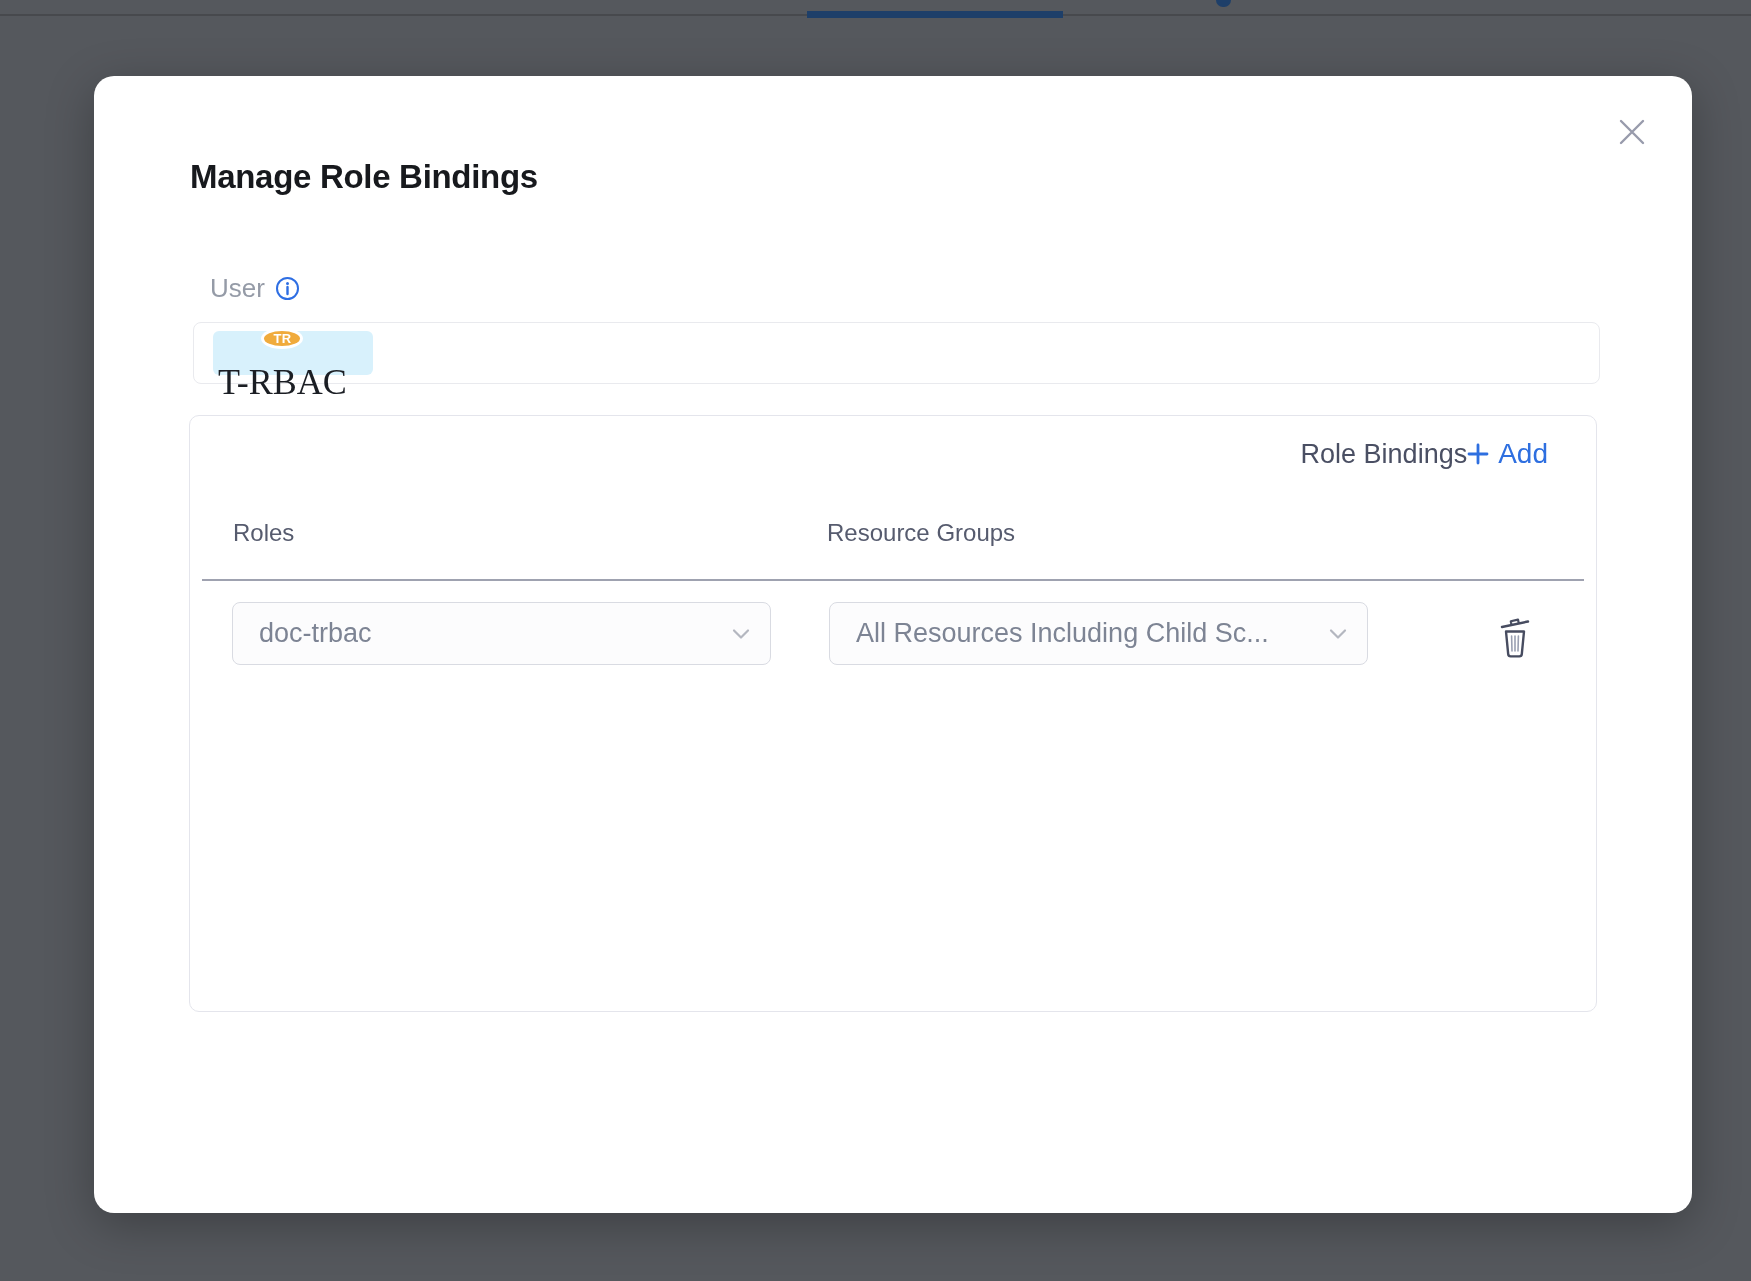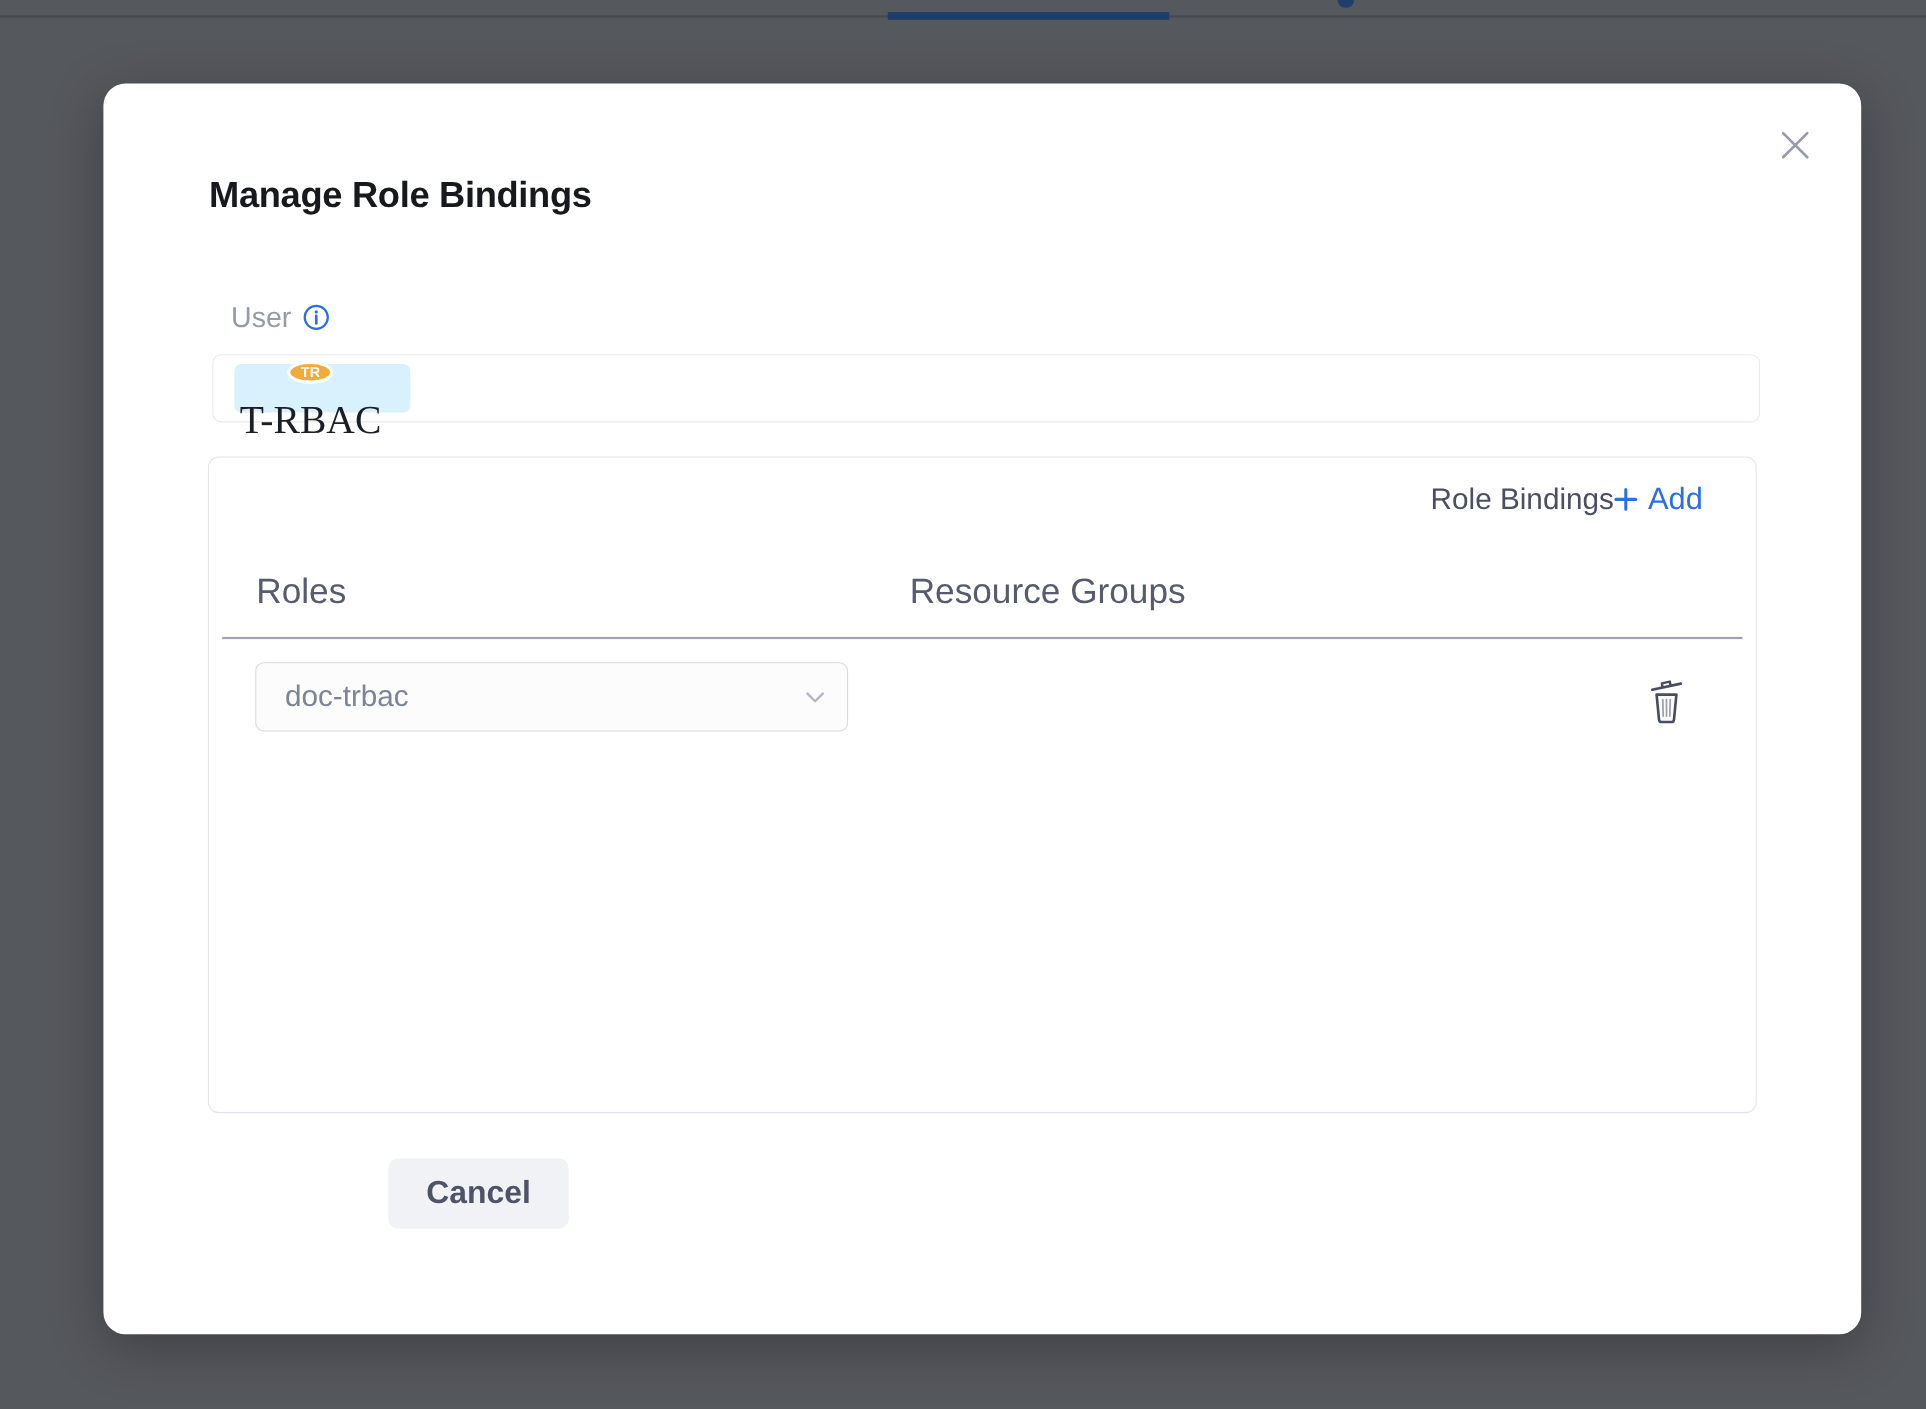--- a/index.html
+++ b/index.html
@@ -67,21 +67,21 @@
   }
   .panel-header{
     position:absolute;left:14px;right:48px;top:22px;
     display:flex;align-items:center;justify-content:flex-end;
   }
   .panel-title{font-size:27px;font-weight:500;color:var(--panel_title);}
   .add-btn{
     display:flex;align-items:center;gap:9px;background:none;border:none;cursor:pointer;
     font-family:inherit;font-size:28px;font-weight:500;color:var(--add_blue);
   }
-  .col-header{position:absolute;top:103px;font-size:32px;color:var(--col_header);}
+  .col-header{position:absolute;top:103px;font-size:24px;color:var(--col_header);}
   .col-roles{left:43px;}
   .col-resource-groups{left:637px;}
   .header-divider{position:absolute;left:12px;right:12px;top:163px;height:2px;background:var(--divider);}
   .select{
     position:absolute;top:186px;height:63px;width:539px;
     border:1.5px solid var(--select_border);border-radius:8px;background:var(--select_bg);
     display:flex;align-items:center;padding:0 52px 0 26px;cursor:pointer;
   }
   .select-roles{left:42px;}
   .select-rg{left:639px;}
@@ -161,30 +161,37 @@
 
     <div class="select select-roles">
       <span class="select-value">doc-trbac</span>
       <span class="chev" style="display:flex;">
         <svg width="18" height="11" viewBox="0 0 18 11">
           <path d="M2 2 L9 9 L16 2" fill="none" stroke="var(--chevron)" stroke-width="2.2" stroke-linecap="round" stroke-linejoin="round"></path>
         </svg>
       </span>
     </div>
 
+    <div class="select select-rg">
+      <span class="select-value">All Resources Including Child Sc...</span>
+      <span class="chev" style="display:flex;">
+        <svg width="18" height="11" viewBox="0 0 18 11">
+          <path d="M2 2 L9 9 L16 2" fill="none" stroke="var(--chevron)" stroke-width="2.2" stroke-linecap="round" stroke-linejoin="round"></path>
+        </svg>
+      </span>
+    </div>
 
     <button class="trash-btn">
       <span style="display:flex;">
         <svg width="36" height="46" viewBox="0 0 36 46">
 
           <path d="M5 13 L31 7.5" fill="none" stroke="var(--trash)" stroke-width="2.4" stroke-linecap="round"></path>
           <path d="M14.5 11 L13.8 7.2 L21 5.6 L21.8 9.4" fill="none" stroke="var(--trash)" stroke-width="2.2" stroke-linejoin="round"></path>
 
           <path d="M9 17.5 L11.2 40.2 Q11.4 42.4 13.6 42.4 L22.4 42.4 Q24.6 42.4 24.8 40.2 L27 17.5 Z" fill="none" stroke="var(--trash)" stroke-width="2.4" stroke-linejoin="round"></path>
           <path d="M14.6 22 L15 37 M18 22 L18 37 M21.4 22 L21 37" stroke="#9aa0b2" stroke-width="1.6" stroke-linecap="round"></path>
         </svg>
       </span>
     </button>
   </div>
 
-  <button class="btn btn-cancel">Cancel</button>
 
 </div>
 
 </body></html>

